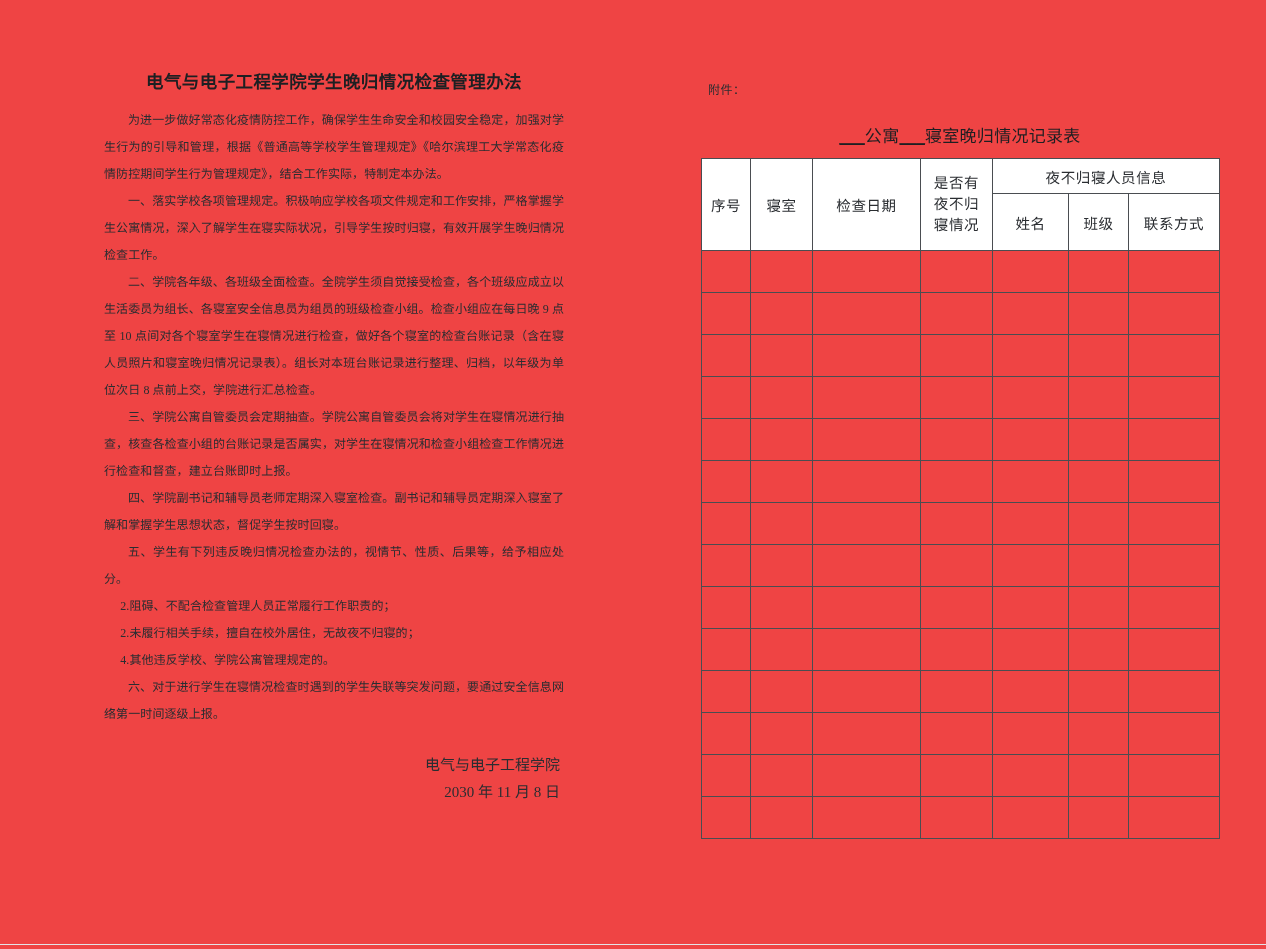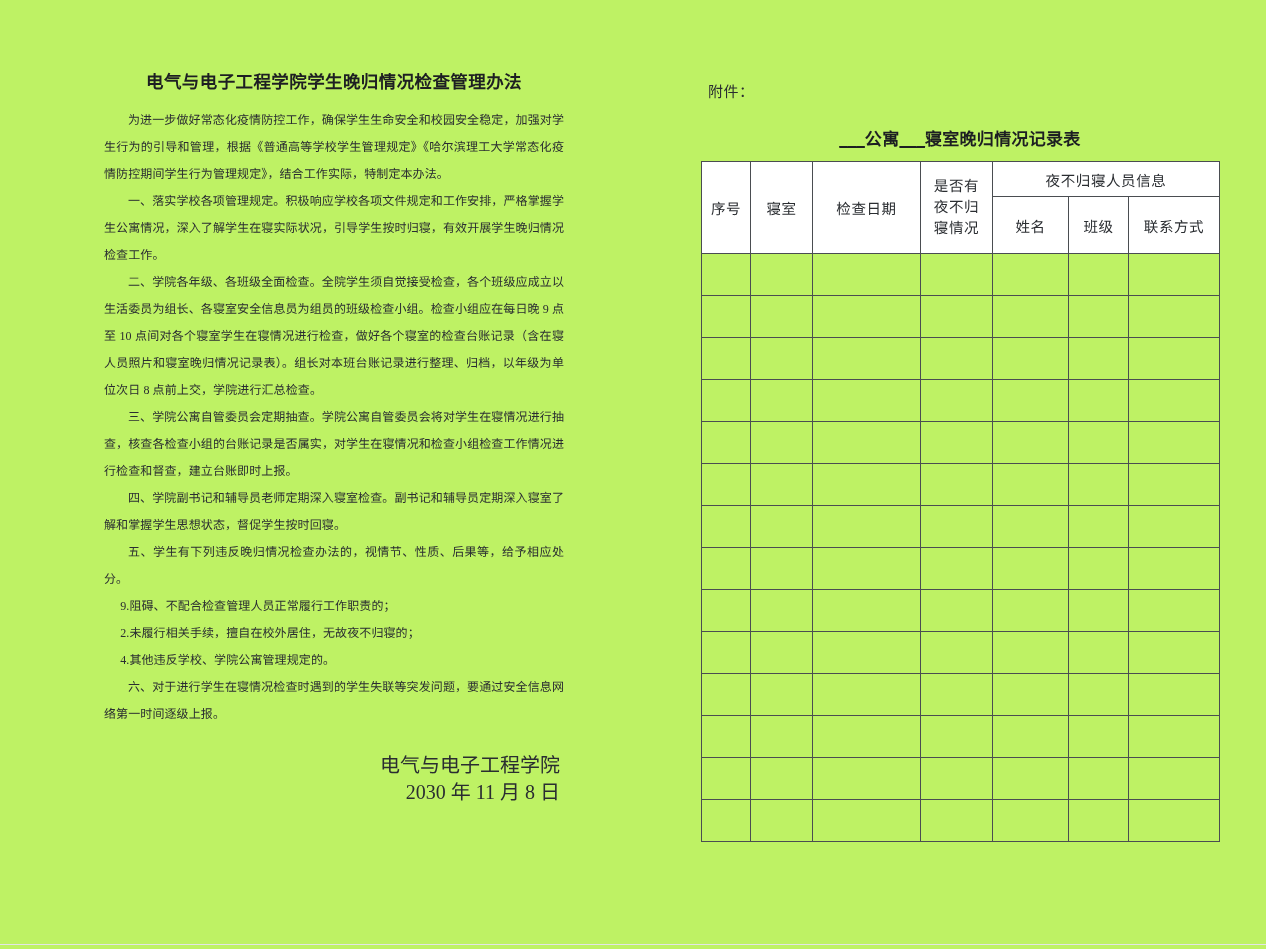--- a/index.html
+++ b/index.html
@@ -13,21 +13,21 @@
     height: 949px;
     font-family: "Liberation Serif", "DejaVu Serif", serif;
     color: #25282c;
     position: relative;
     overflow: hidden;
   }
 
   .page {
     position: absolute;
     inset: 0;
-    background: #bef264;
+    background: #ef4444;
   }
 
   .page-bottom-rule {
     position: absolute;
     left: 0;
     right: 0;
     top: 944px;
     height: 1px;
     background: #e3e4e6;
   }
@@ -61,46 +61,46 @@
     color: #2a2d31;
   }
 
   .para.listitem {
     text-indent: 1.35em;
     letter-spacing: 0.1px;
   }
 
   .sign-block {
     margin-top: 24px;
-    font-size: 20px;
+    font-size: 15px;
     line-height: 27px;
     text-align: right;
     padding-right: 4px;
     color: #2a2d31;
   }
   .sign-block div { white-space: nowrap; }
 
   
   .form-col {
     position: absolute;
     left: 690px;
     top: 68px;
     width: 540px;
   }
 
   .attach-label {
-    font-size: 15px;
+    font-size: 12px;
     margin: 12px 0 0 18px;
     letter-spacing: 0.5px;
     color: #2a2d31;
   }
 
   .form-title {
     font-size: 17px;
-    font-weight: bold;
+    font-weight: normal;
     text-align: center;
     margin: 24px 0 11px 0;
     letter-spacing: 0.3px;
     color: #1d1f22;
     white-space: nowrap;
   }
   .form-title .blank {
     text-decoration: underline;
     text-underline-offset: 2px;
     letter-spacing: 0;
@@ -154,21 +154,21 @@
 
     <h1 class="doc-title">电气与电子工程学院学生晚归情况检查管理办法</h1>
 
     <p class="para">为进一步做好常态化疫情防控工作，确保学生生命安全和校园安全稳定，加强对学生行为的引导和管理，根据《普通高等学校学生管理规定》《哈尔滨理工大学常态化疫情防控期间学生行为管理规定》，结合工作实际，特制定本办法。</p>
     <p class="para">一、落实学校各项管理规定。积极响应学校各项文件规定和工作安排，严格掌握学生公寓情况，深入了解学生在寝实际状况，引导学生按时归寝，有效开展学生晚归情况检查工作。</p>
     <p class="para">二、学院各年级、各班级全面检查。全院学生须自觉接受检查，各个班级应成立以生活委员为组长、各寝室安全信息员为组员的班级检查小组。检查小组应在每日晚 9 点至 10 点间对各个寝室学生在寝情况进行检查，做好各个寝室的检查台账记录（含在寝人员照片和寝室晚归情况记录表）。组长对本班台账记录进行整理、归档，以年级为单位次日 8 点前上交，学院进行汇总检查。</p>
     <p class="para">三、学院公寓自管委员会定期抽查。学院公寓自管委员会将对学生在寝情况进行抽查，核查各检查小组的台账记录是否属实，对学生在寝情况和检查小组检查工作情况进行检查和督查，建立台账即时上报。</p>
     <p class="para">四、学院副书记和辅导员老师定期深入寝室检查。副书记和辅导员定期深入寝室了解和掌握学生思想状态，督促学生按时回寝。</p>
     <p class="para">五、学生有下列违反晚归情况检查办法的，视情节、性质、后果等，给予相应处分。</p>
 
-    <p class="para listitem">9.阻碍、不配合检查管理人员正常履行工作职责的；</p>
+    <p class="para listitem">2.阻碍、不配合检查管理人员正常履行工作职责的；</p>
     <p class="para listitem">2.未履行相关手续，擅自在校外居住，无故夜不归寝的；</p>
     <p class="para listitem">4.其他违反学校、学院公寓管理规定的。</p>
 
     <p class="para">六、对于进行学生在寝情况检查时遇到的学生失联等突发问题，要通过安全信息网络第一时间逐级上报。</p>
 
     <div class="sign-block">
       <div>电气与电子工程学院</div>
       <div>2030 年 11 月 8 日</div>
     </div>
   </div>

